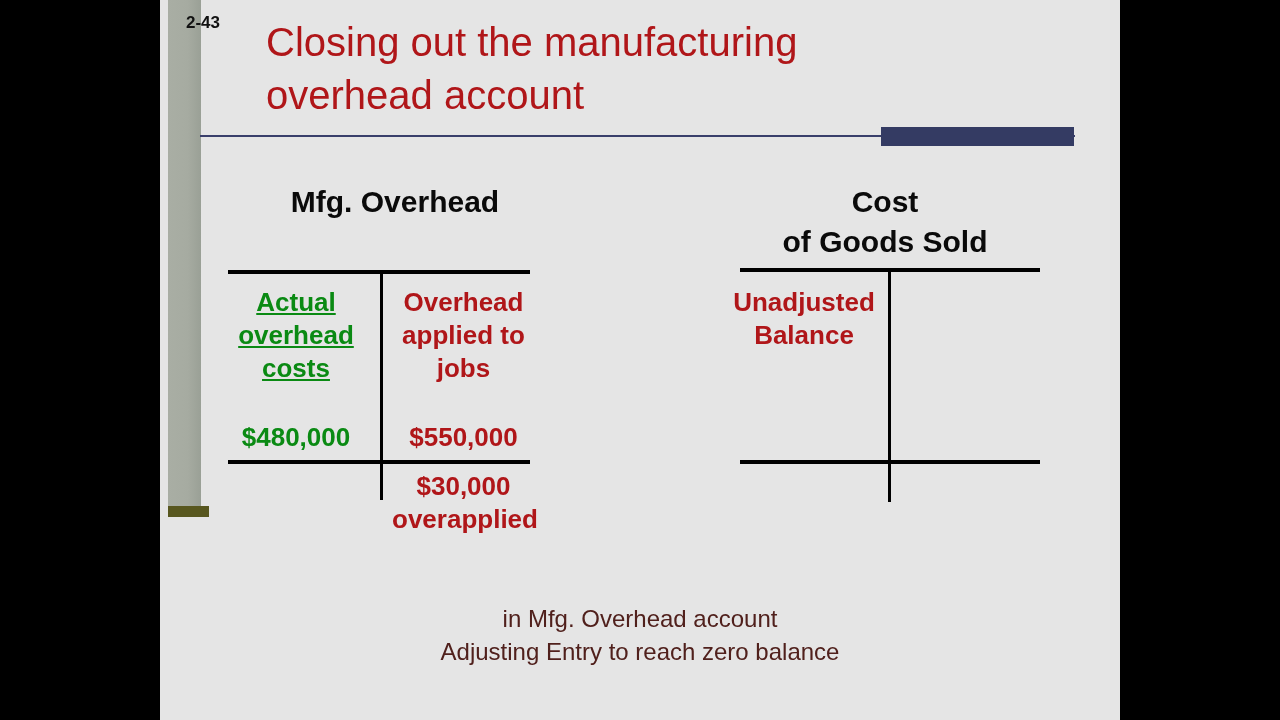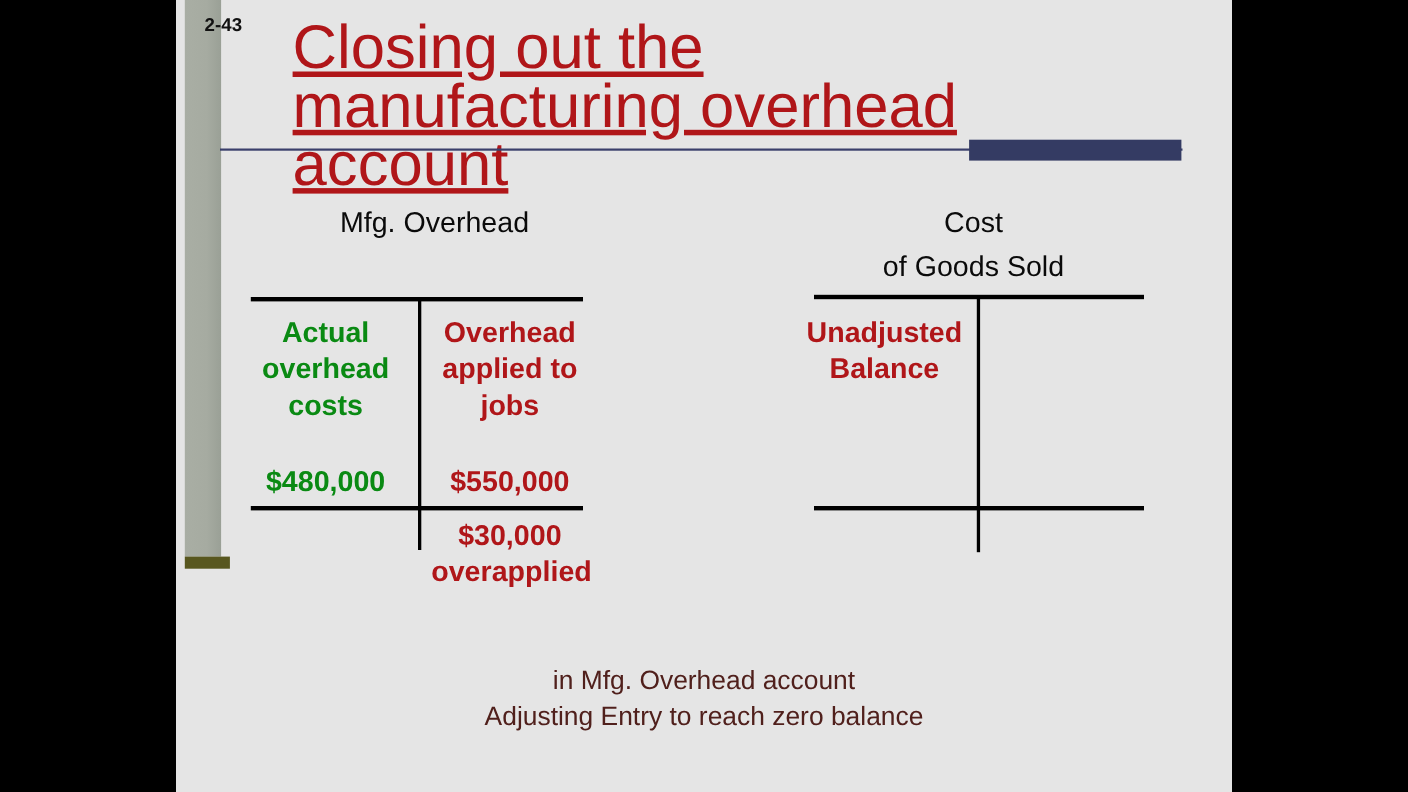--- a/index.html
+++ b/index.html
@@ -55,25 +55,24 @@
     font-weight: bold;
     color: #111111;
     letter-spacing: 0px;
   }
   
   #title {
     position: absolute;
     left: 106px;
     top: 16px;
     width: 700px;
-    font-size: 56px;
+    font-size: 40px;
     line-height: 53px;
     color: #b01619;
     font-weight: normal;
-    text-decoration: underline;
   }
   
   #divider-line {
     position: absolute;
     left: 40px;
     top: 135px;
     width: 875px;
     height: 2px;
     background: #3a3f6b;
   }
@@ -86,22 +85,22 @@
     background: #343b63;
   }
   
   .t-account {
     position: absolute;
   }
   .t-title {
     position: absolute;
     width: 100%;
     text-align: center;
-    font-size: 26px;
-    font-weight: normal;
+    font-size: 30px;
+    font-weight: bold;
     color: #0a0a0a;
     line-height: 40px;
   }
   .t-top-rule {
     position: absolute;
     height: 4px;
     background: #000000;
   }
   .t-bottom-rule {
     position: absolute;
@@ -151,21 +150,21 @@
     <div id="divider-cap"></div>
 
     <div class="t-account" style="left:40px; top:182px; width:390px; height:370px;">
 
       <div class="t-title" style="left:0; top:0; width:390px;">Mfg. Overhead</div>
 
       <div class="t-top-rule" style="left:28px; top:88px; width:302px;"></div>
 
       <div class="t-vert" style="left:180px; top:90px; height:228px;"></div>
 
-      <div class="t-cell green" style="left:16px; top:104px; width:160px;">Actual overhead costs</div>
+      <div class="t-cell green" style="left:16px; top:104px; width:160px;text-decoration:underline;">Actual overhead costs</div>
 
       <div class="t-cell red" style="left:186px; top:104px; width:155px;">Overhead applied to jobs</div>
 
       <div class="t-cell green" style="left:16px; top:239px; width:160px;">$480,000</div>
 
       <div class="t-cell red" style="left:186px; top:239px; width:155px;">$550,000</div>
 
       <div class="t-bottom-rule" style="left:28px; top:278px; width:302px;"></div>
 
       <div class="t-cell red" style="left:186px; top:288px; width:155px;">$30,000</div>

